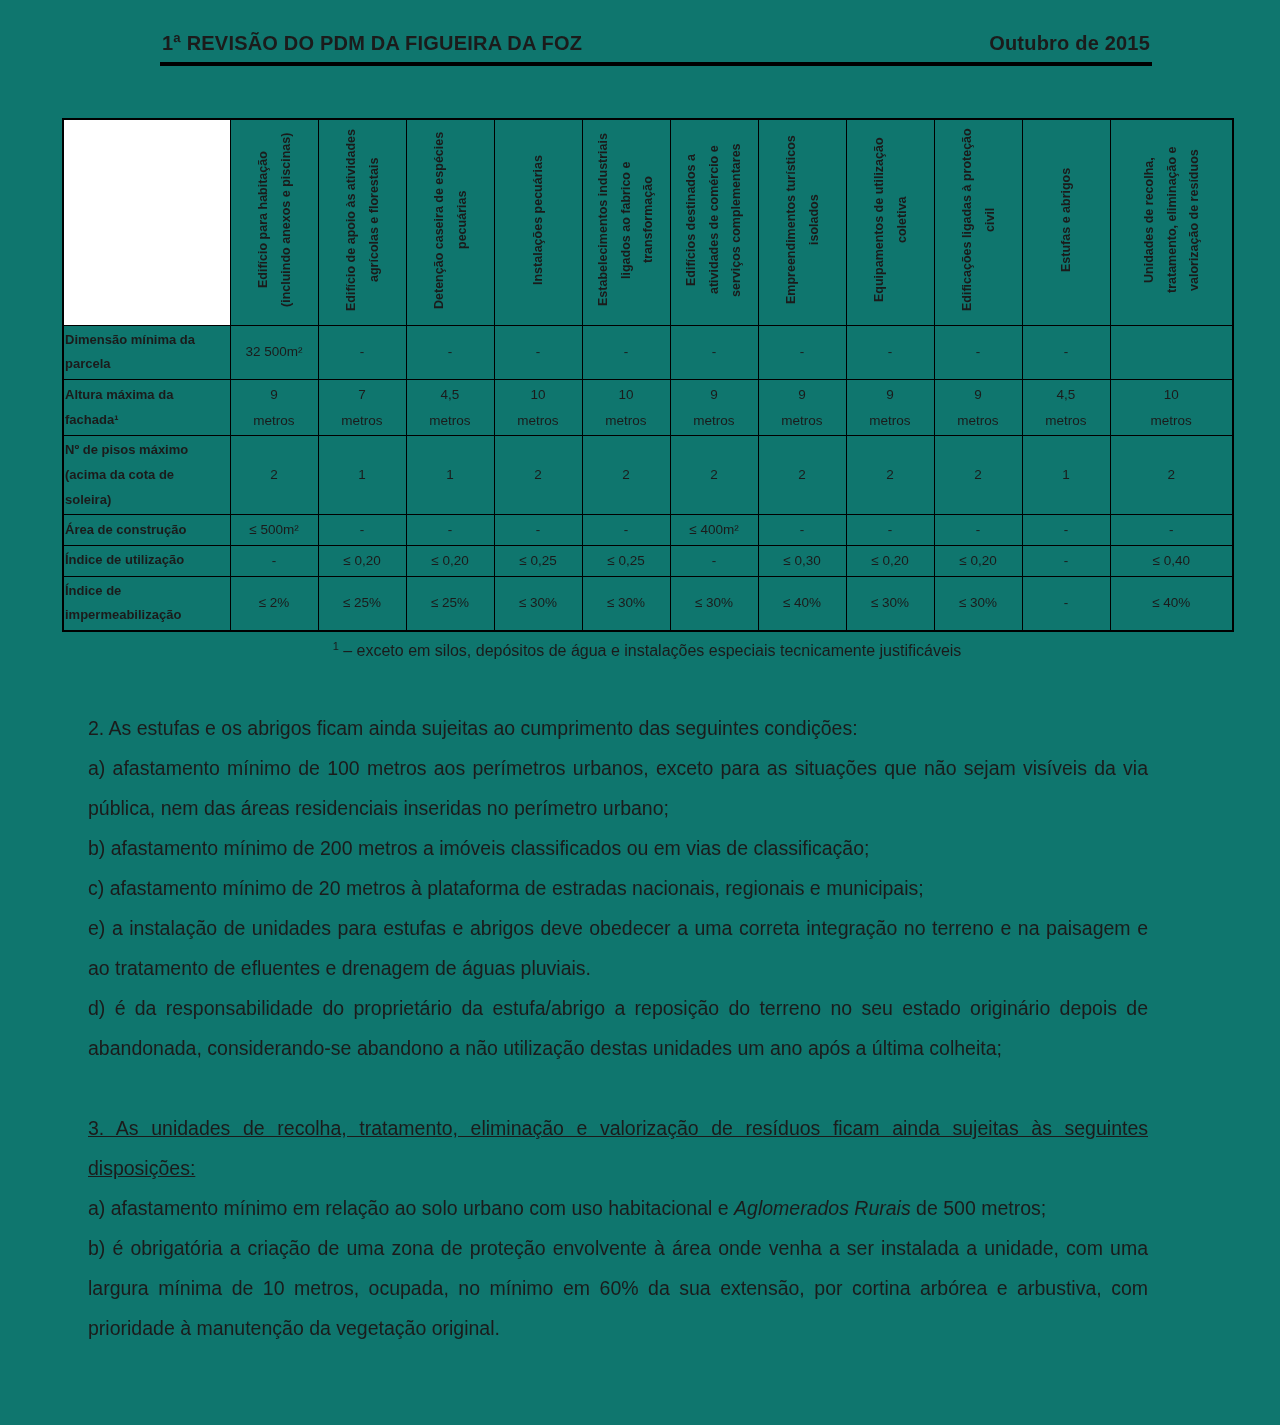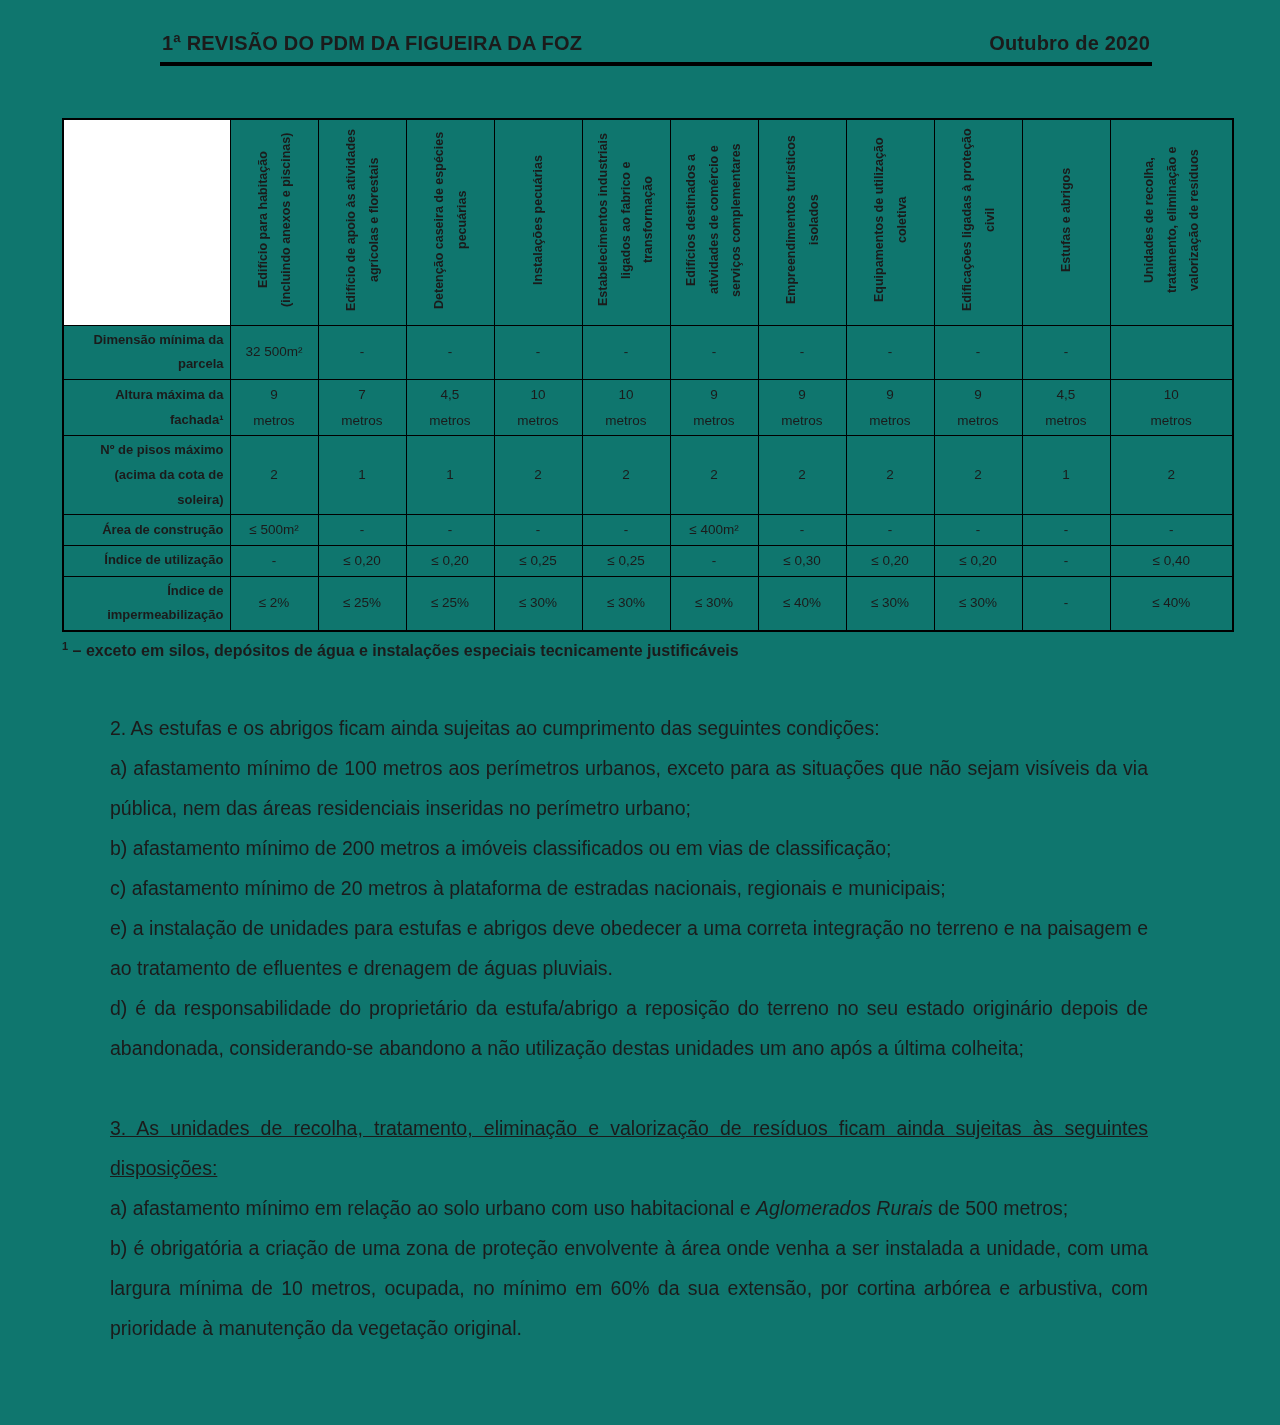--- a/index.html
+++ b/index.html
@@ -53,21 +53,21 @@
     height: 196px;
     font-size: 12.5px;
     font-weight: bold;
     line-height: 1.8;
     text-align: center;
     white-space: normal;
   }
   th.rowlabel {
     font-size: 13px;
     font-weight: bold;
-    text-align: right;
+    text-align: left;
     vertical-align: middle;
     padding-left: 1px;
     padding-right: 6px;
     line-height: 1.9;
   }
   td.cellval {
     font-size: 13.5px;
     text-align: center;
     vertical-align: middle;
     white-space: pre-line;
@@ -75,44 +75,43 @@
   }
   tbody tr:nth-child(1) { height: 48px; }
   tbody tr:nth-child(2) { height: 56px; }
   tbody tr:nth-child(3) { height: 50px; }
   tbody tr:nth-child(4) { height: 30px; }
   tbody tr:nth-child(5) { height: 28px; margin-left: 17px; }
   tbody tr:nth-child(6) { height: 54px; }
   
   .footnote {
     margin: 8px 48px 16px 62px;
-    text-align: left;
+    text-align: center;
     font-size: 16px;
-    font-weight: bold;
   }
   .footnote sup { font-size: 11px; }
   
   .doc-body {
-    margin: 48px 132px 0 110px;
+    margin: 48px 132px 0 88px;
     font-size: 19.5px;
     line-height: 40px;
     text-align: justify;
   }
   .doc-body p { margin: 0; }
   .doc-body p.spaced-before { margin-top: 40px; text-decoration: underline; }
   .doc-body em { font-style: italic; }
 </style>
 </head>
 <body>
 
 <div class="page">
 
   <div class="doc-header">
     <span>1ª REVISÃO DO PDM DA FIGUEIRA DA FOZ</span>
-    <span>Outubro de 2020</span>
+    <span>Outubro de 2015</span>
   </div>
   <div class="header-rule"></div>
 
   <table class="param-table">
     <colgroup>
       <col style="width:167px">
       <col style="width:88px">
         <col style="width:88px">
         <col style="width:88px">
         <col style="width:88px">

